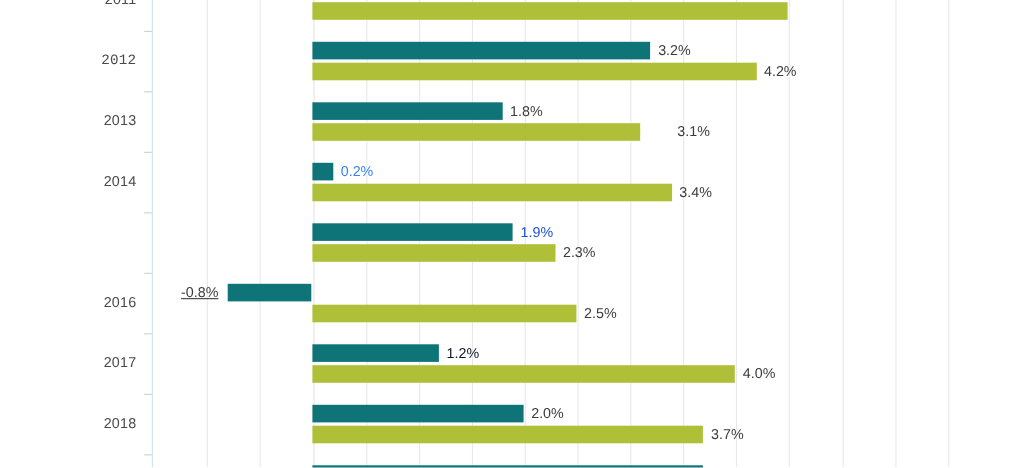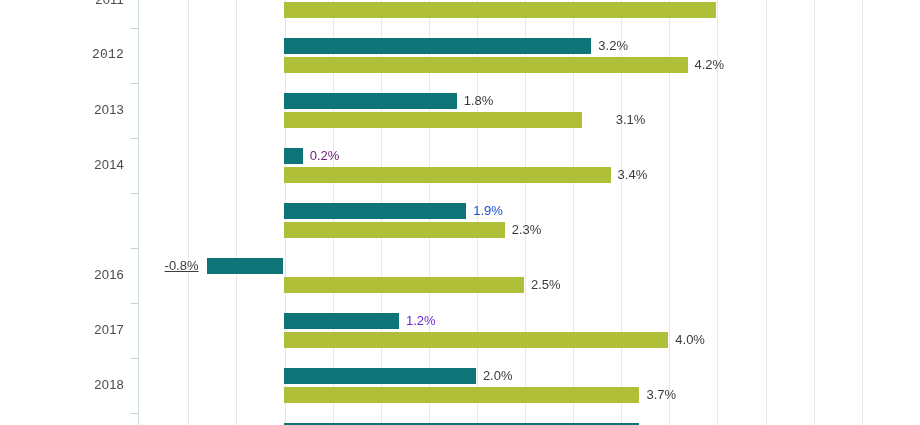--- a/index.html
+++ b/index.html
@@ -151,33 +151,33 @@
       <div class="bar green" style="left: 283.5px; width: 432.9px; top: 1.5px; background: rgb(175, 192, 56);"></div>
       <div class="bar teal" style="left: 283.5px; width: 307.84px; top: 37.5px; background: rgb(15, 116, 120);"></div>
       <div class="bar-label right" style="top: 37.5px; left: 598.34px; color: rgb(60, 60, 60);">3.2%</div>
       <div class="bar green" style="left: 283.5px; width: 404.04px; top: 56.5px; background: rgb(175, 192, 56);"></div>
       <div class="bar-label right" style="top: 56.5px; left: 694.54px; color: rgb(60, 60, 60);">4.2%</div>
       <div class="bar teal" style="left: 283.5px; width: 173.16px; top: 92.5px; background: rgb(15, 116, 120);"></div>
       <div class="bar-label right" style="top: 92.5px; left: 463.66px; color: rgb(60, 60, 60);">1.8%</div>
       <div class="bar green" style="left: 283.5px; width: 298.22px; top: 111.5px; background: rgb(175, 192, 56);"></div>
       <div class="bar-label right" style="top: 111.5px; left: 588.72px; color: rgb(60, 60, 60); margin-left: 27px;">3.1%</div>
       <div class="bar teal" style="left: 283.5px; width: 19.24px; top: 147.5px; background: rgb(15, 116, 120);"></div>
-      <div class="bar-label right" style="top: 147.5px; left: 309.74px; color: #701a75;">0.2%</div>
+      <div class="bar-label right" style="top: 147.5px; left: 309.74px; color: #3b82f6;">0.2%</div>
       <div class="bar green" style="left: 283.5px; width: 327.08px; top: 166.5px; background: rgb(175, 192, 56);"></div>
       <div class="bar-label right" style="top: 166.5px; left: 617.58px; color: rgb(60, 60, 60);">3.4%</div>
       <div class="bar teal" style="left: 283.5px; width: 182.78px; top: 202.5px; background: rgb(15, 116, 120);"></div>
       <div class="bar-label right" style="top: 202.5px; left: 473.28px; color: #1d4ed8;">1.9%</div>
       <div class="bar green" style="left: 283.5px; width: 221.26px; top: 221.5px; background: rgb(175, 192, 56);"></div>
       <div class="bar-label right" style="top: 221.5px; left: 511.76px; color: rgb(60, 60, 60);">2.3%</div>
       <div class="bar teal" style="left: 206.54px; width: 76.96px; top: 257.5px; background: rgb(15, 116, 120);"></div>
       <div class="bar-label left" style="top: 257.5px; left: 0px; width: 198.54px; color: rgb(60, 60, 60); text-decoration: underline;">-0.8%</div>
       <div class="bar green" style="left: 283.5px; width: 240.5px; top: 276.5px; background: rgb(175, 192, 56);"></div>
       <div class="bar-label right" style="top: 276.5px; left: 531px; color: rgb(60, 60, 60);">2.5%</div>
       <div class="bar teal" style="left: 283.5px; width: 115.44px; top: 312.5px; background: rgb(15, 116, 120);"></div>
-      <div class="bar-label right" style="top: 312.5px; left: 405.94px; color: #6d28d9;">1.2%</div>
+      <div class="bar-label right" style="top: 312.5px; left: 405.94px; color: #0f172a;">1.2%</div>
       <div class="bar green" style="left: 283.5px; width: 384.8px; top: 331.5px; background: rgb(175, 192, 56);"></div>
       <div class="bar-label right" style="top: 331.5px; left: 675.3px; color: rgb(60, 60, 60);">4.0%</div>
       <div class="bar teal" style="left: 283.5px; width: 192.4px; top: 367.5px; background: rgb(15, 116, 120);"></div>
       <div class="bar-label right" style="top: 367.5px; left: 482.9px; color: rgb(60, 60, 60);">2.0%</div>
       <div class="bar green" style="left: 283.5px; width: 355.94px; top: 386.5px; background: rgb(175, 192, 56);"></div>
       <div class="bar-label right" style="top: 386.5px; left: 646.44px; color: rgb(60, 60, 60);">3.7%</div>
       <div class="bar teal" style="left: 283.5px; width: 355.94px; top: 422.5px; background: rgb(15, 116, 120);"></div>
       <div class="bar-label right" style="top: 422.5px; left: 646.44px; color: rgb(60, 60, 60);">3.7%</div>
     </div>
 

